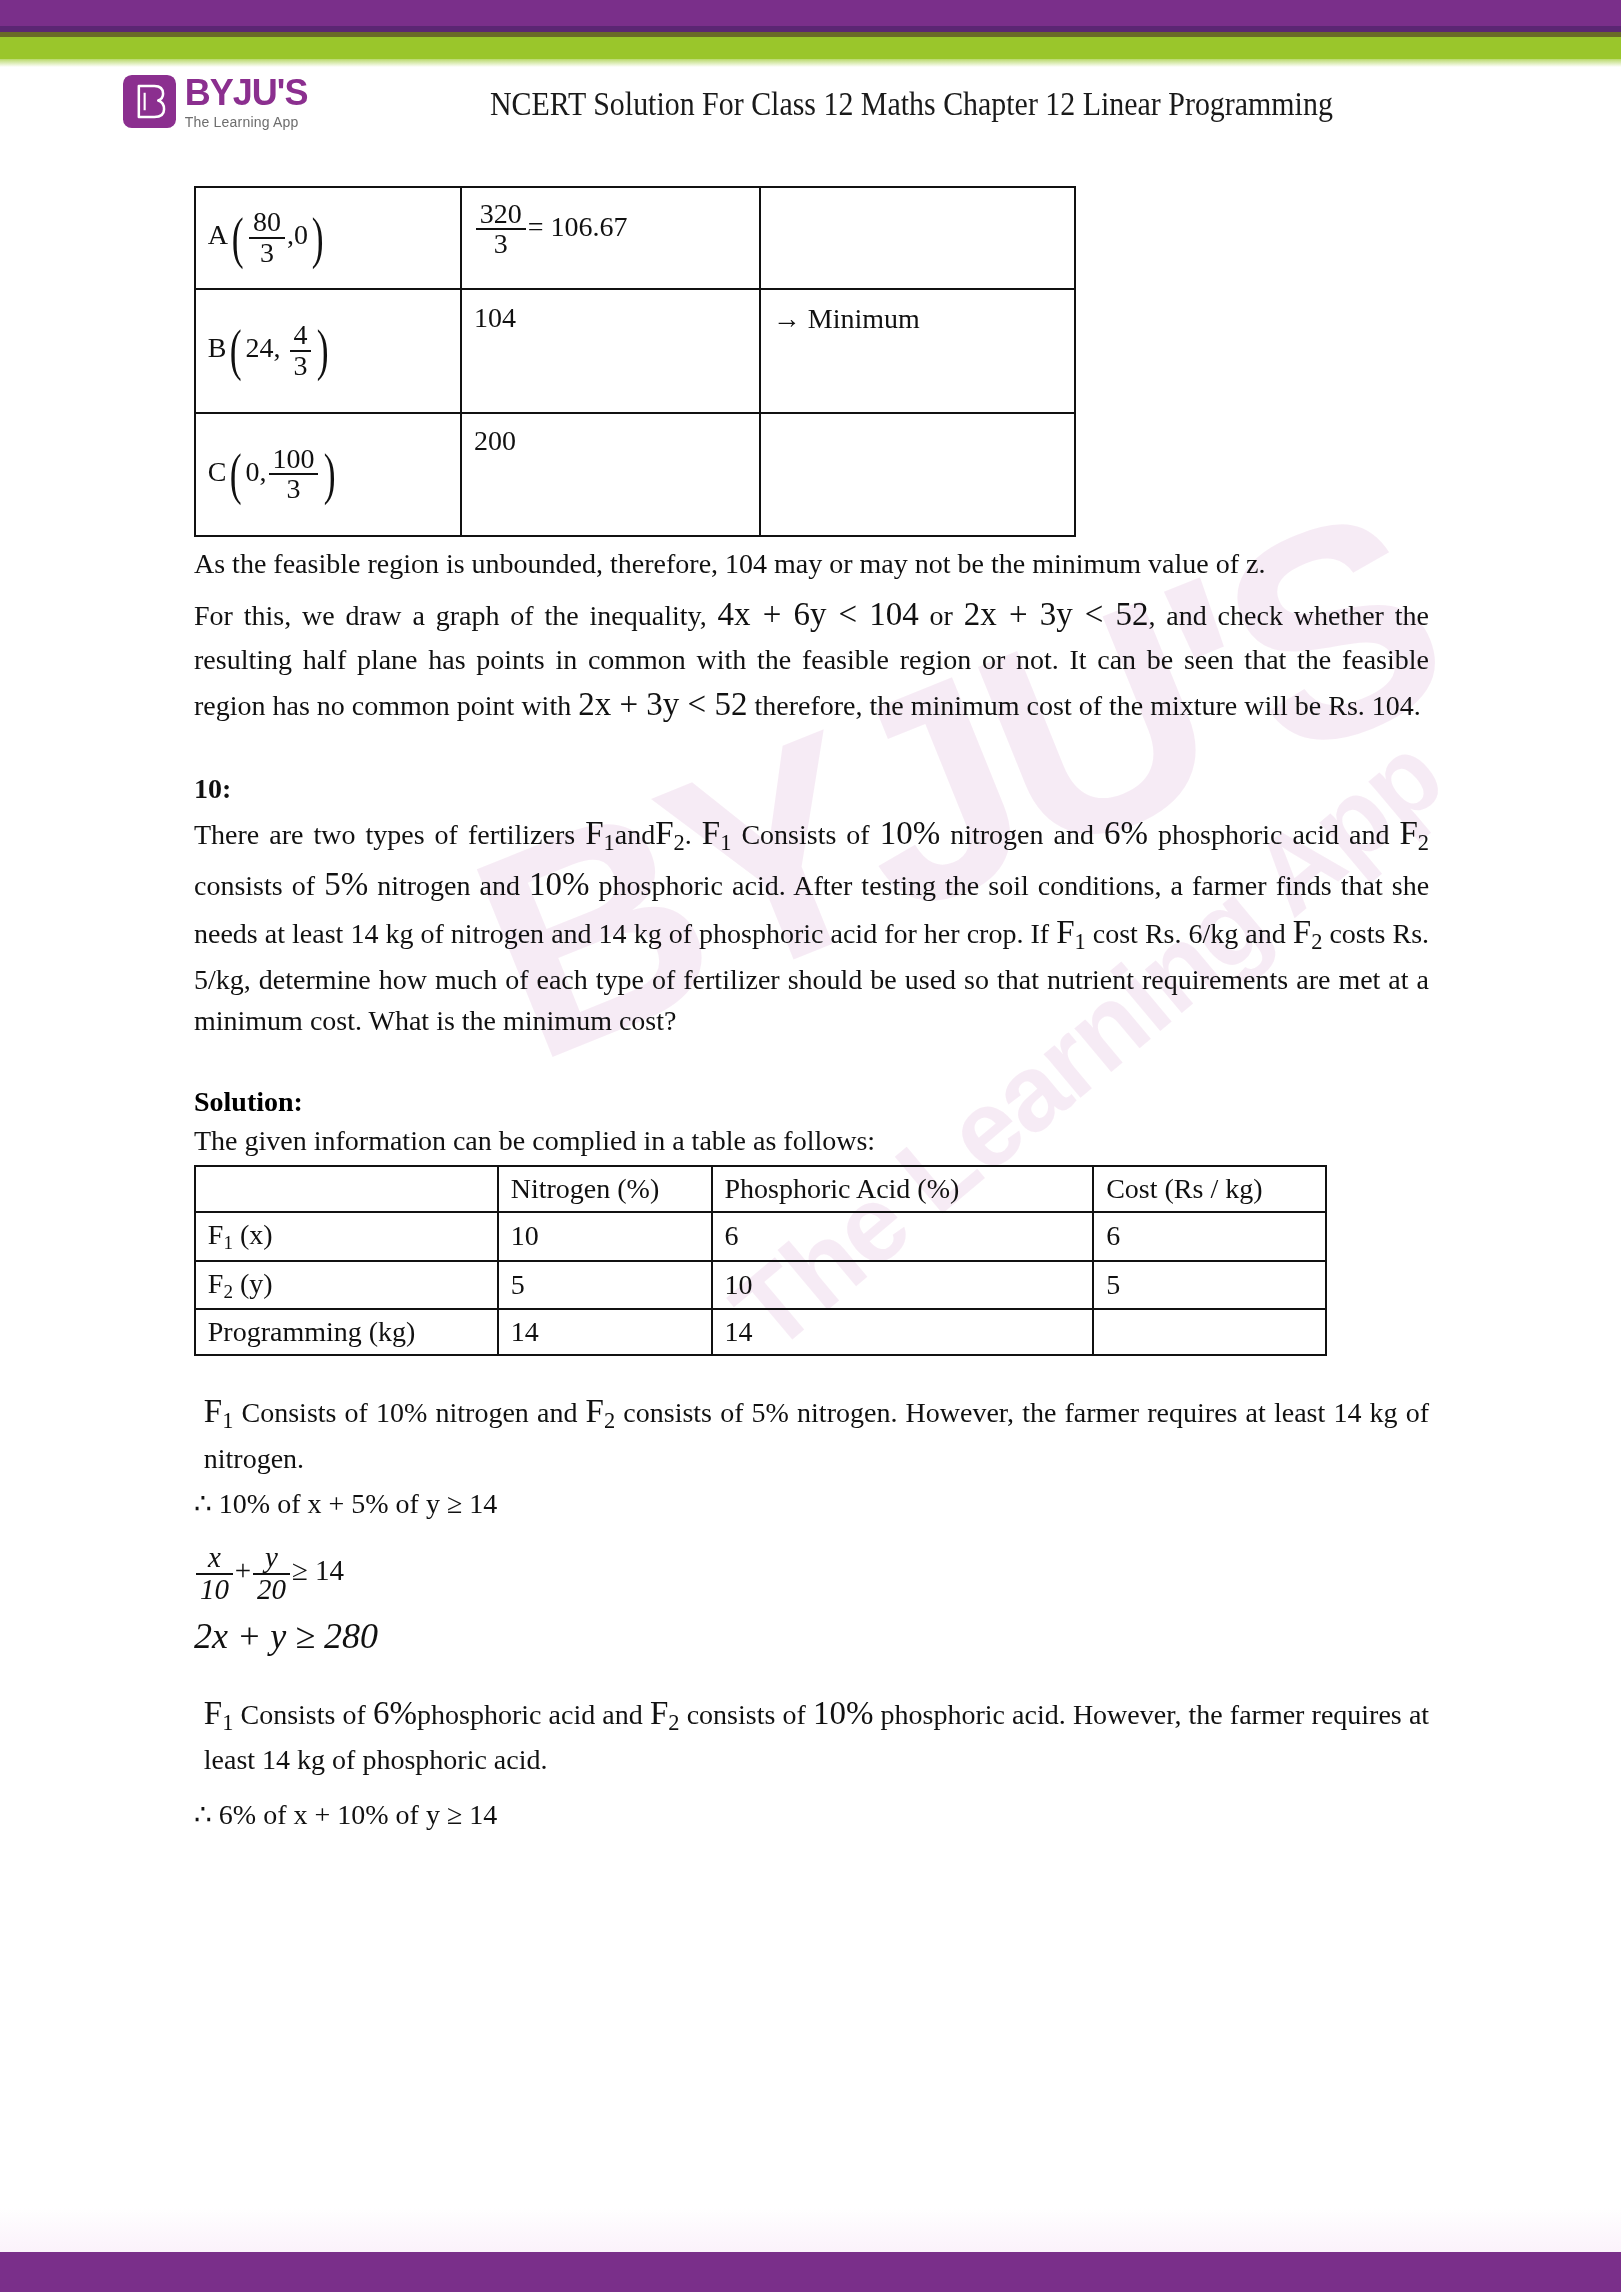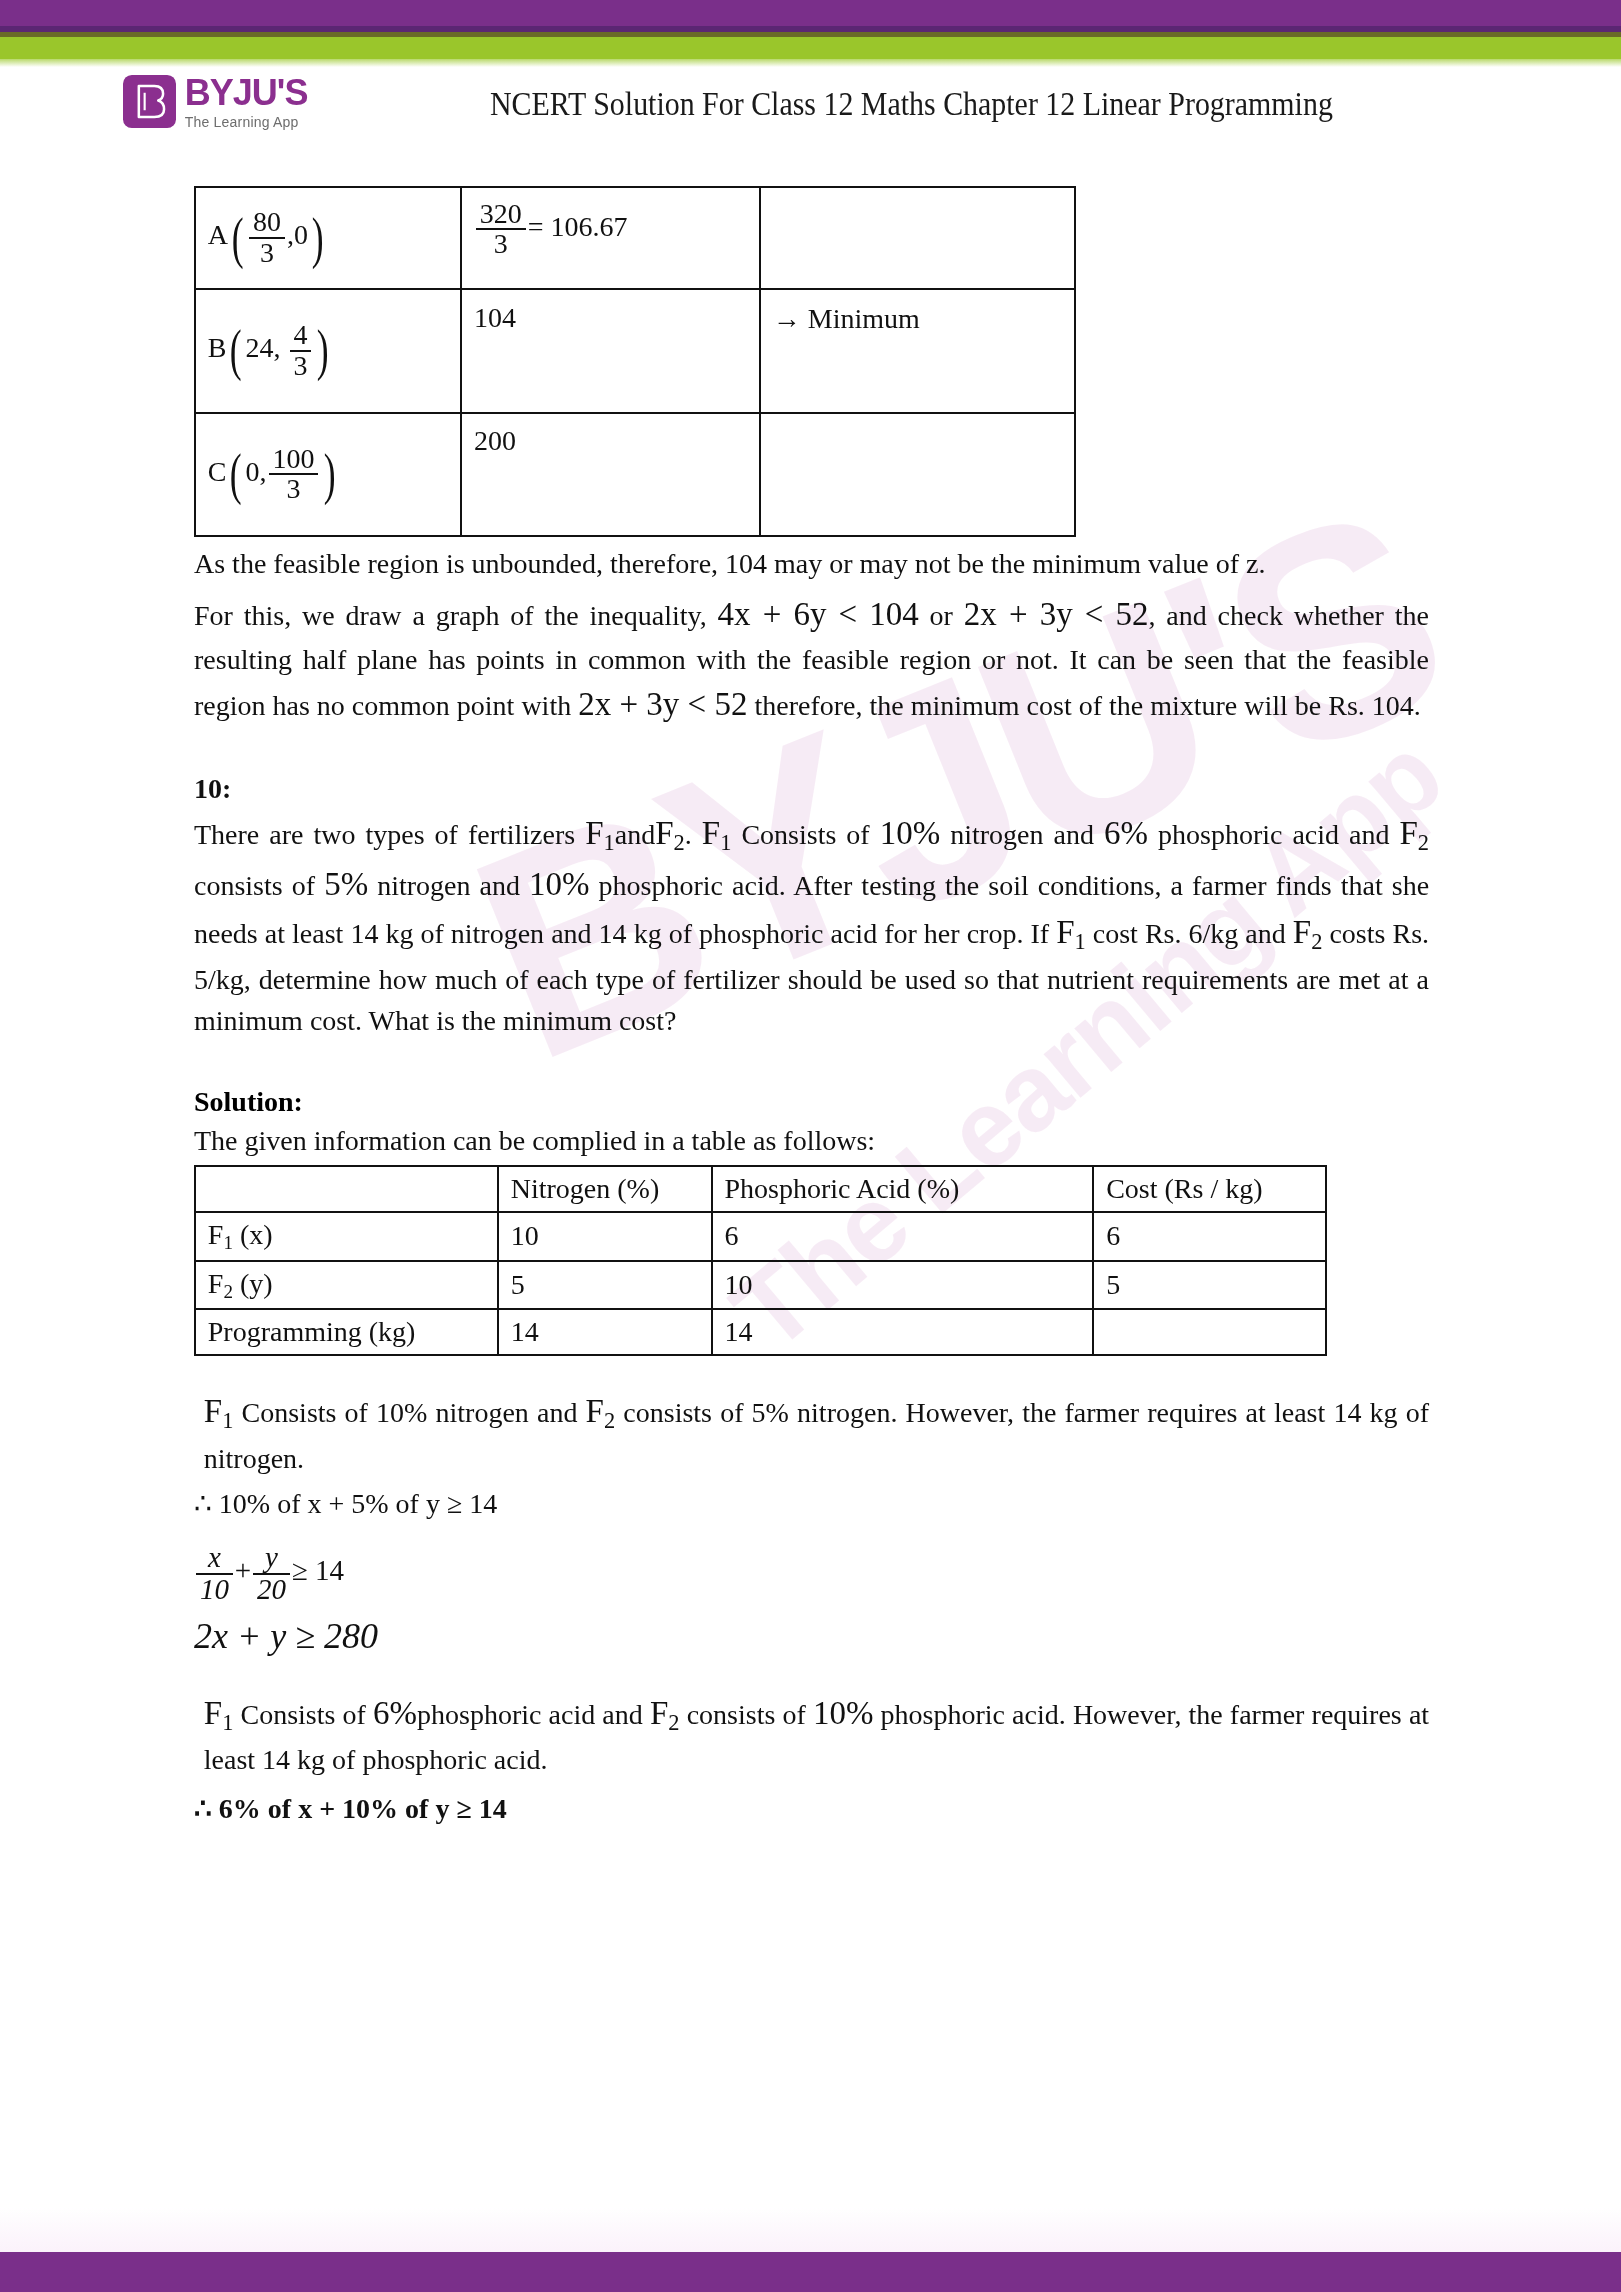--- a/index.html
+++ b/index.html
@@ -415,20 +415,20 @@
 
     <p class="body" style="padding-left:9.8px; margin-top:5.9px;">
       <span class="mathy"><span>F</span><sub>1</sub></span>
       <span>Consists of</span>
       <span class="mathy">6%</span><span>phosphoric acid and</span>
       <span class="mathy"><span>F</span><sub>2</sub></span>
       <span>consists of</span>
       <span class="mathy">10%</span>
       <span>phosphoric acid. However, the farmer requires at least 14 kg of phosphoric acid.</span>
     </p>
-    <div class="body nojust mathy" style="margin-top:7px;font-weight:bold;">∴  6% of  x + 10% of  y ≥ 14</div>
+    <div class="body nojust mathy" style="margin-top:13px;">∴  6% of  x + 10% of  y ≥ 14</div>
 
   </div>
 
   <div class="bar-bottom-fade"></div>
   <div class="bar-bottom-purple"></div>
 </div>
 
 
 </body></html>

